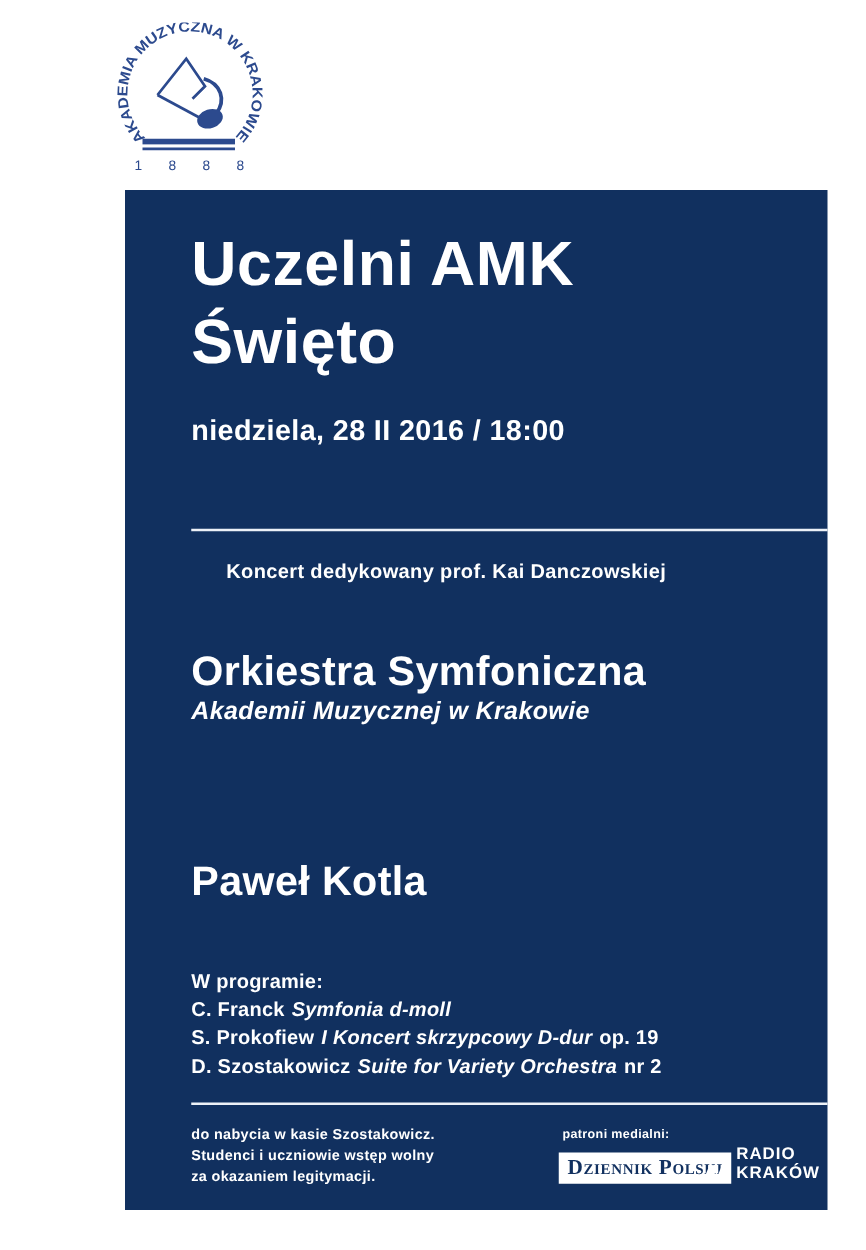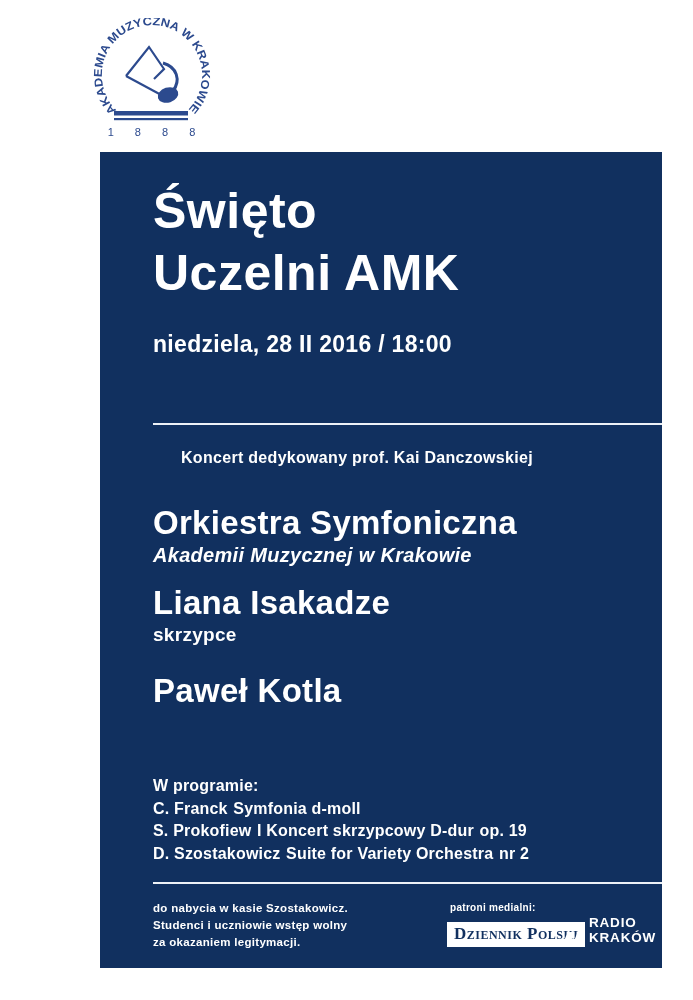--- a/index.html
+++ b/index.html
@@ -67,21 +67,21 @@
 
   #dedication {
     left: 53px;
     top: 297px;
     font-size: 16px;
     font-weight: bold;
     letter-spacing: 0.3px;
     margin-left: 28px;
   }
 
-  .performer { left: 53px; }
+  .performer { left: 53px; margin-top: 14px; }
   .performer .name {
     font-size: 33px;
     font-weight: bold;
     line-height: 38px;
     letter-spacing: 0.3px;
   }
   .performer .role {
     font-weight: bold;
     letter-spacing: 0.3px;
   }
@@ -94,21 +94,21 @@
 
   #program {
     left: 53px;
     top: 623px;
     font-size: 16px;
     font-weight: bold;
     line-height: 22.5px;
     letter-spacing: 0.2px;
   }
   .program-row .composer { margin-right: 0.35em; }
-  .program-row .work { margin-right: 0.35em; margin-top: 38px; }
+  .program-row .work { font-style: italic; margin-right: 0.35em; margin-top: 38px; }
 
   #tickets {
     left: 53px;
     top: 748px;
     font-size: 11.5px;
     font-weight: bold;
     line-height: 17px;
     letter-spacing: 0.3px;
   }
 
@@ -183,41 +183,37 @@
       <rect x="34" y="93" width="74" height="4.5" fill="#2c4a8e"></rect>
       <rect x="34" y="100" width="74" height="2.2" fill="#2c4a8e"></rect>
 
       <text x="76" y="118" text-anchor="middle" font-size="11" letter-spacing="9" fill="#2c4a8e" font-family="Liberation Sans, sans-serif">1 8 8 8</text>
     </svg>
   </div>
 
   <div id="poster">
 
     <div id="title" class="abs">
+      <div>Uczelni AMK</div>
       <div>Święto</div>
-      <div>Uczelni AMK</div>
     </div>
 
     <div id="date-venue" class="abs">
       <div>niedziela, 28 II 2016 / 18:00</div>
     </div>
 
     <div id="rule-top" class="abs rule"></div>
 
     <div id="dedication" class="abs">Koncert dedykowany prof. Kai Danczowskiej</div>
 
     <div id="performer-orchestra" class="abs performer">
       <div class="name">Orkiestra Symfoniczna</div>
       <div class="role">Akademii Muzycznej w Krakowie</div>
     </div>
 
-    <div id="performer-violin" class="abs performer">
-      <div class="name">Liana Isakadze</div>
-      <div class="role">skrzypce</div>
-    </div>
 
     <div id="performer-conductor" class="abs performer">
       <div class="name">Paweł Kotla</div>
     </div>
 
     <div id="program" class="abs">
       <div>W programie:</div>
       <div class="program-row">
         <span class="composer">C. Franck</span><span class="work">Symfonia d-moll</span><span class="suffix"></span>
       </div>

